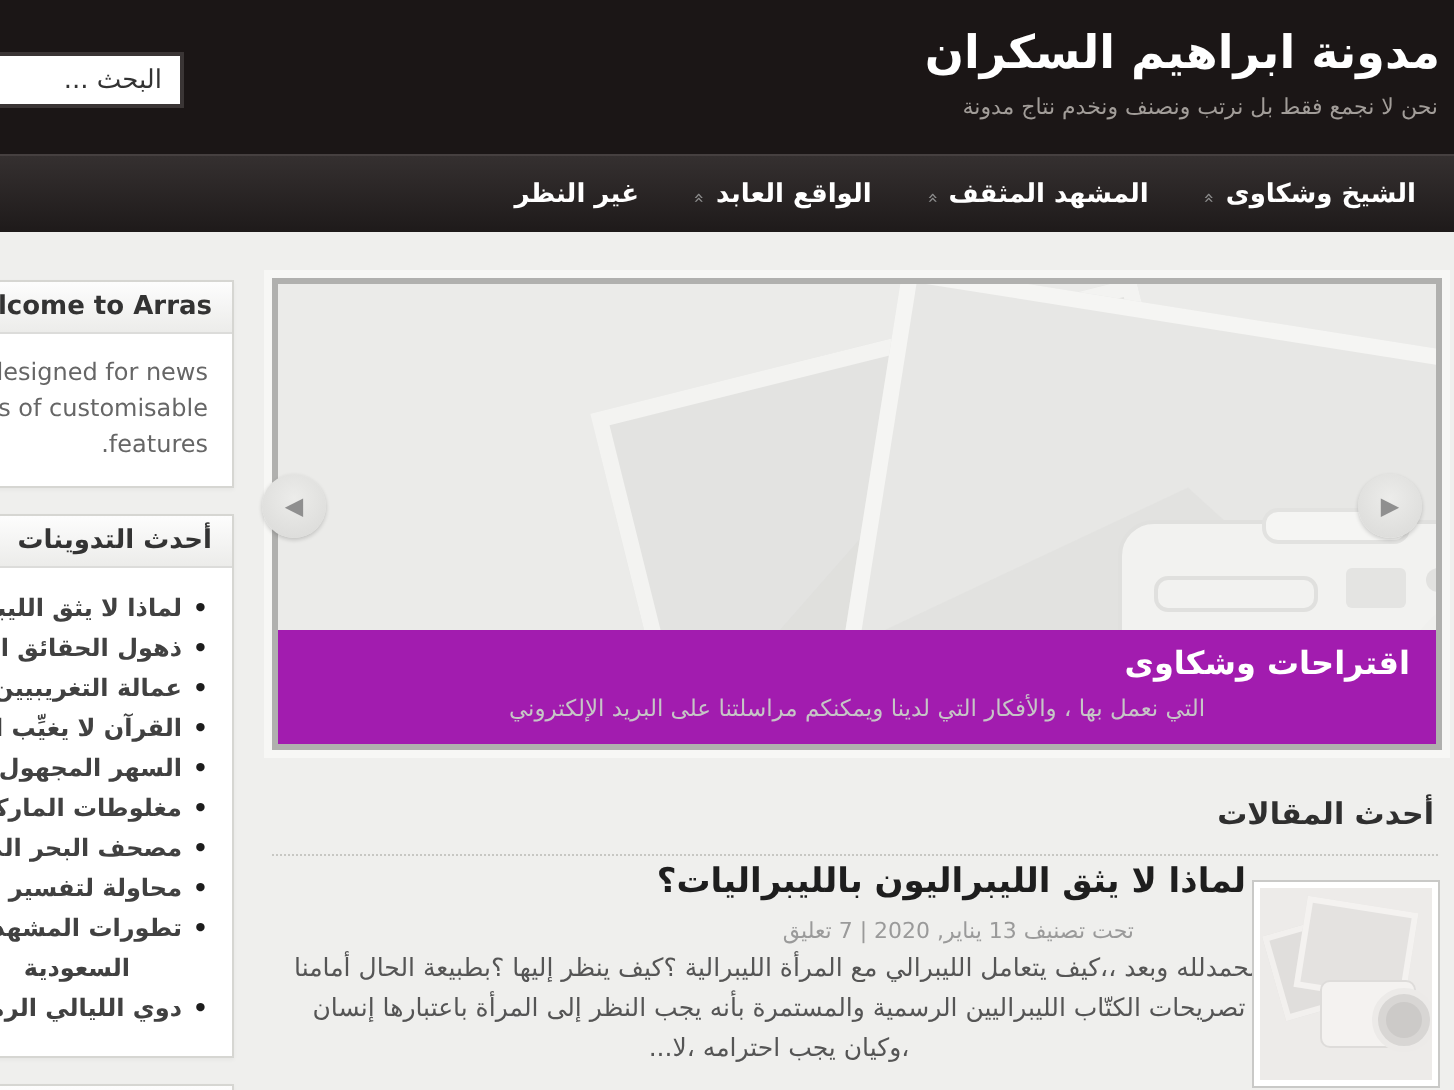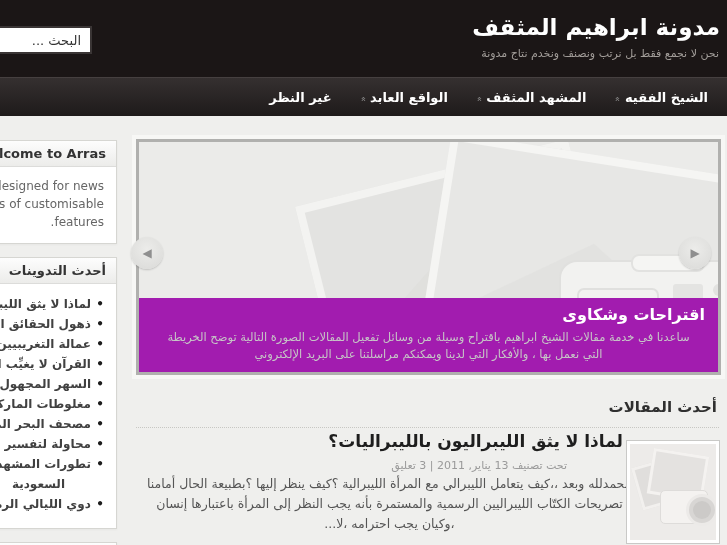--- a/index.html
+++ b/index.html
@@ -83,29 +83,29 @@
   .t-cam{left:30px;top:46px;width:46px;height:32px;background:#f4f2f0;border:1px solid #dedcda;border-radius:5px;}
   .t-lens{left:56px;top:50px;width:26px;height:26px;border-radius:50%;background:#d8d6d4;border:3px solid #eceae8;}
   .t-lens .in1{position:absolute;left:4px;top:4px;right:4px;bottom:4px;border-radius:50%;background:#cccac8;}
 </style>
 </head>
 <body>
 
 <div class="page">
 
   <div class="header">
-    <h1 class="site-title">مدونة ابراهيم المثقف</h1>
+    <h1 class="site-title">مدونة ابراهيم السكران</h1>
     <div class="tagline">نحن لا نجمع فقط بل نرتب ونصنف ونخدم نتاج مدونة</div>
     <input class="search" type="text" value="البحث ..." style="">
   </div>
 
   <div class="nav">
 
   <a class="nav-item">
-      <span>الشيخ الفقيه</span>
+      <span>الشيخ وشكاوى</span>
       <span class="subind">«</span>
     </a>
       <a class="nav-item">
       <span>المشهد المثقف</span>
       <span class="subind">«</span>
     </a>
       <a class="nav-item">
       <span>الواقع العابد</span>
       <span class="subind">«</span>
     </a>
@@ -191,37 +191,36 @@
         <div class="win"></div>
         <div class="dot"></div>
     </div>
     <div class="ill s-lens">
       <div class="in1"></div>
     </div>
     <div class="slider-cap">
       <h2 class="cap-title">اقتراحات وشكاوى</h2>
       <div class="cap-text">
 
-      <div>ساعدنا في خدمة مقالات الشيخ ابراهيم باقتراح وسيلة من وسائل تفعيل المقالات الصورة التالية توضح الخريطة</div>
           <div>التي نعمل بها ، والأفكار التي لدينا ويمكنكم مراسلتنا على البريد الإلكتروني</div>
         </div>
     </div>
   </div>
   <div class="arrow prev">
     <span>◀</span>
   </div>
   <div class="arrow next">
     <span>▶</span>
   </div>
 
   <div class="section-title">أحدث المقالات</div>
   <div class="section-rule"></div>
 
   <a class="article-title">لماذا لا يثق الليبراليون بالليبراليات؟</a>
-  <div class="article-meta">تحت تصنيف 13 يناير, 2011  |  3 تعليق</div>
+  <div class="article-meta">تحت تصنيف 13 يناير, 2020  |  7 تعليق</div>
   <div class="article-excerpt">الحمدلله وبعد ،،كيف يتعامل الليبرالي مع المرأة الليبرالية ؟كيف ينظر إليها ؟بطبيعة الحال أمامنا تصريحات الكتّاب الليبراليين الرسمية والمستمرة بأنه يجب النظر إلى المرأة باعتبارها إنسان ،وكيان يجب احترامه ،لا...</div>
 
   <div class="thumb">
     <div class="thumb-img">
       <div class="ill t-ph1"></div>
       <div class="ill t-ph2"></div>
       <div class="ill t-cam"></div>
       <div class="ill t-lens">
           <div class="in1"></div>
         </div>

